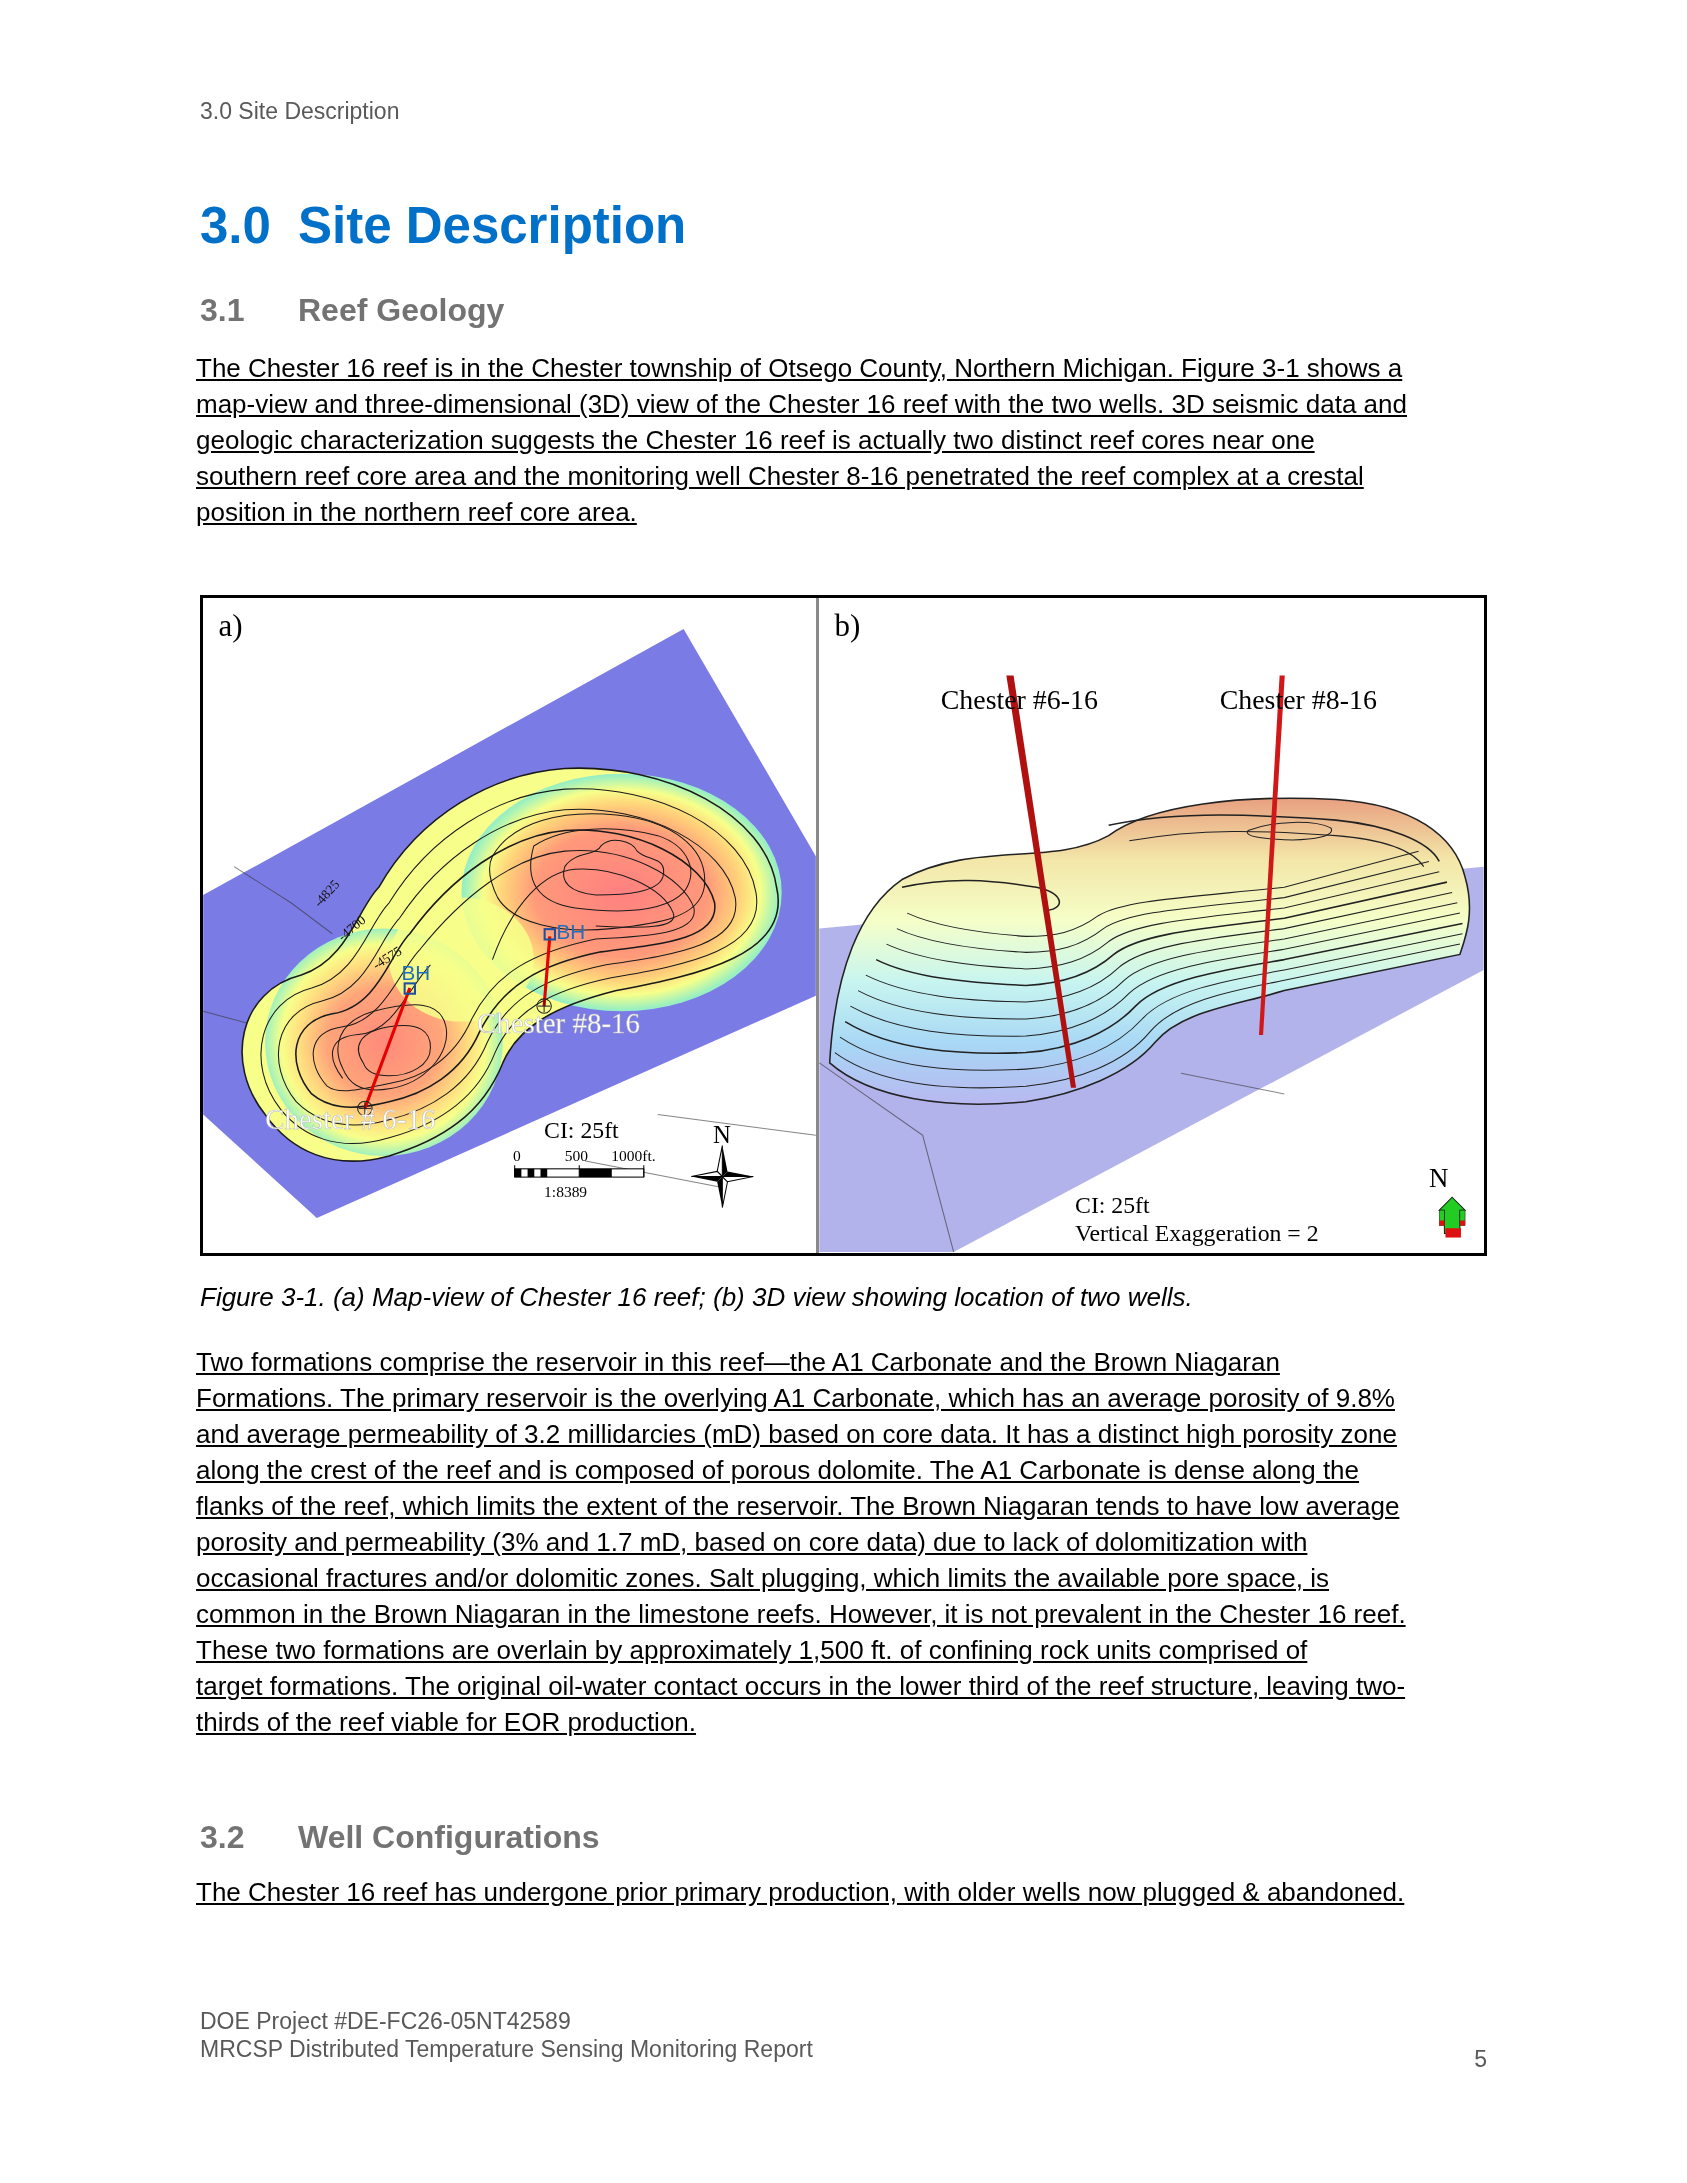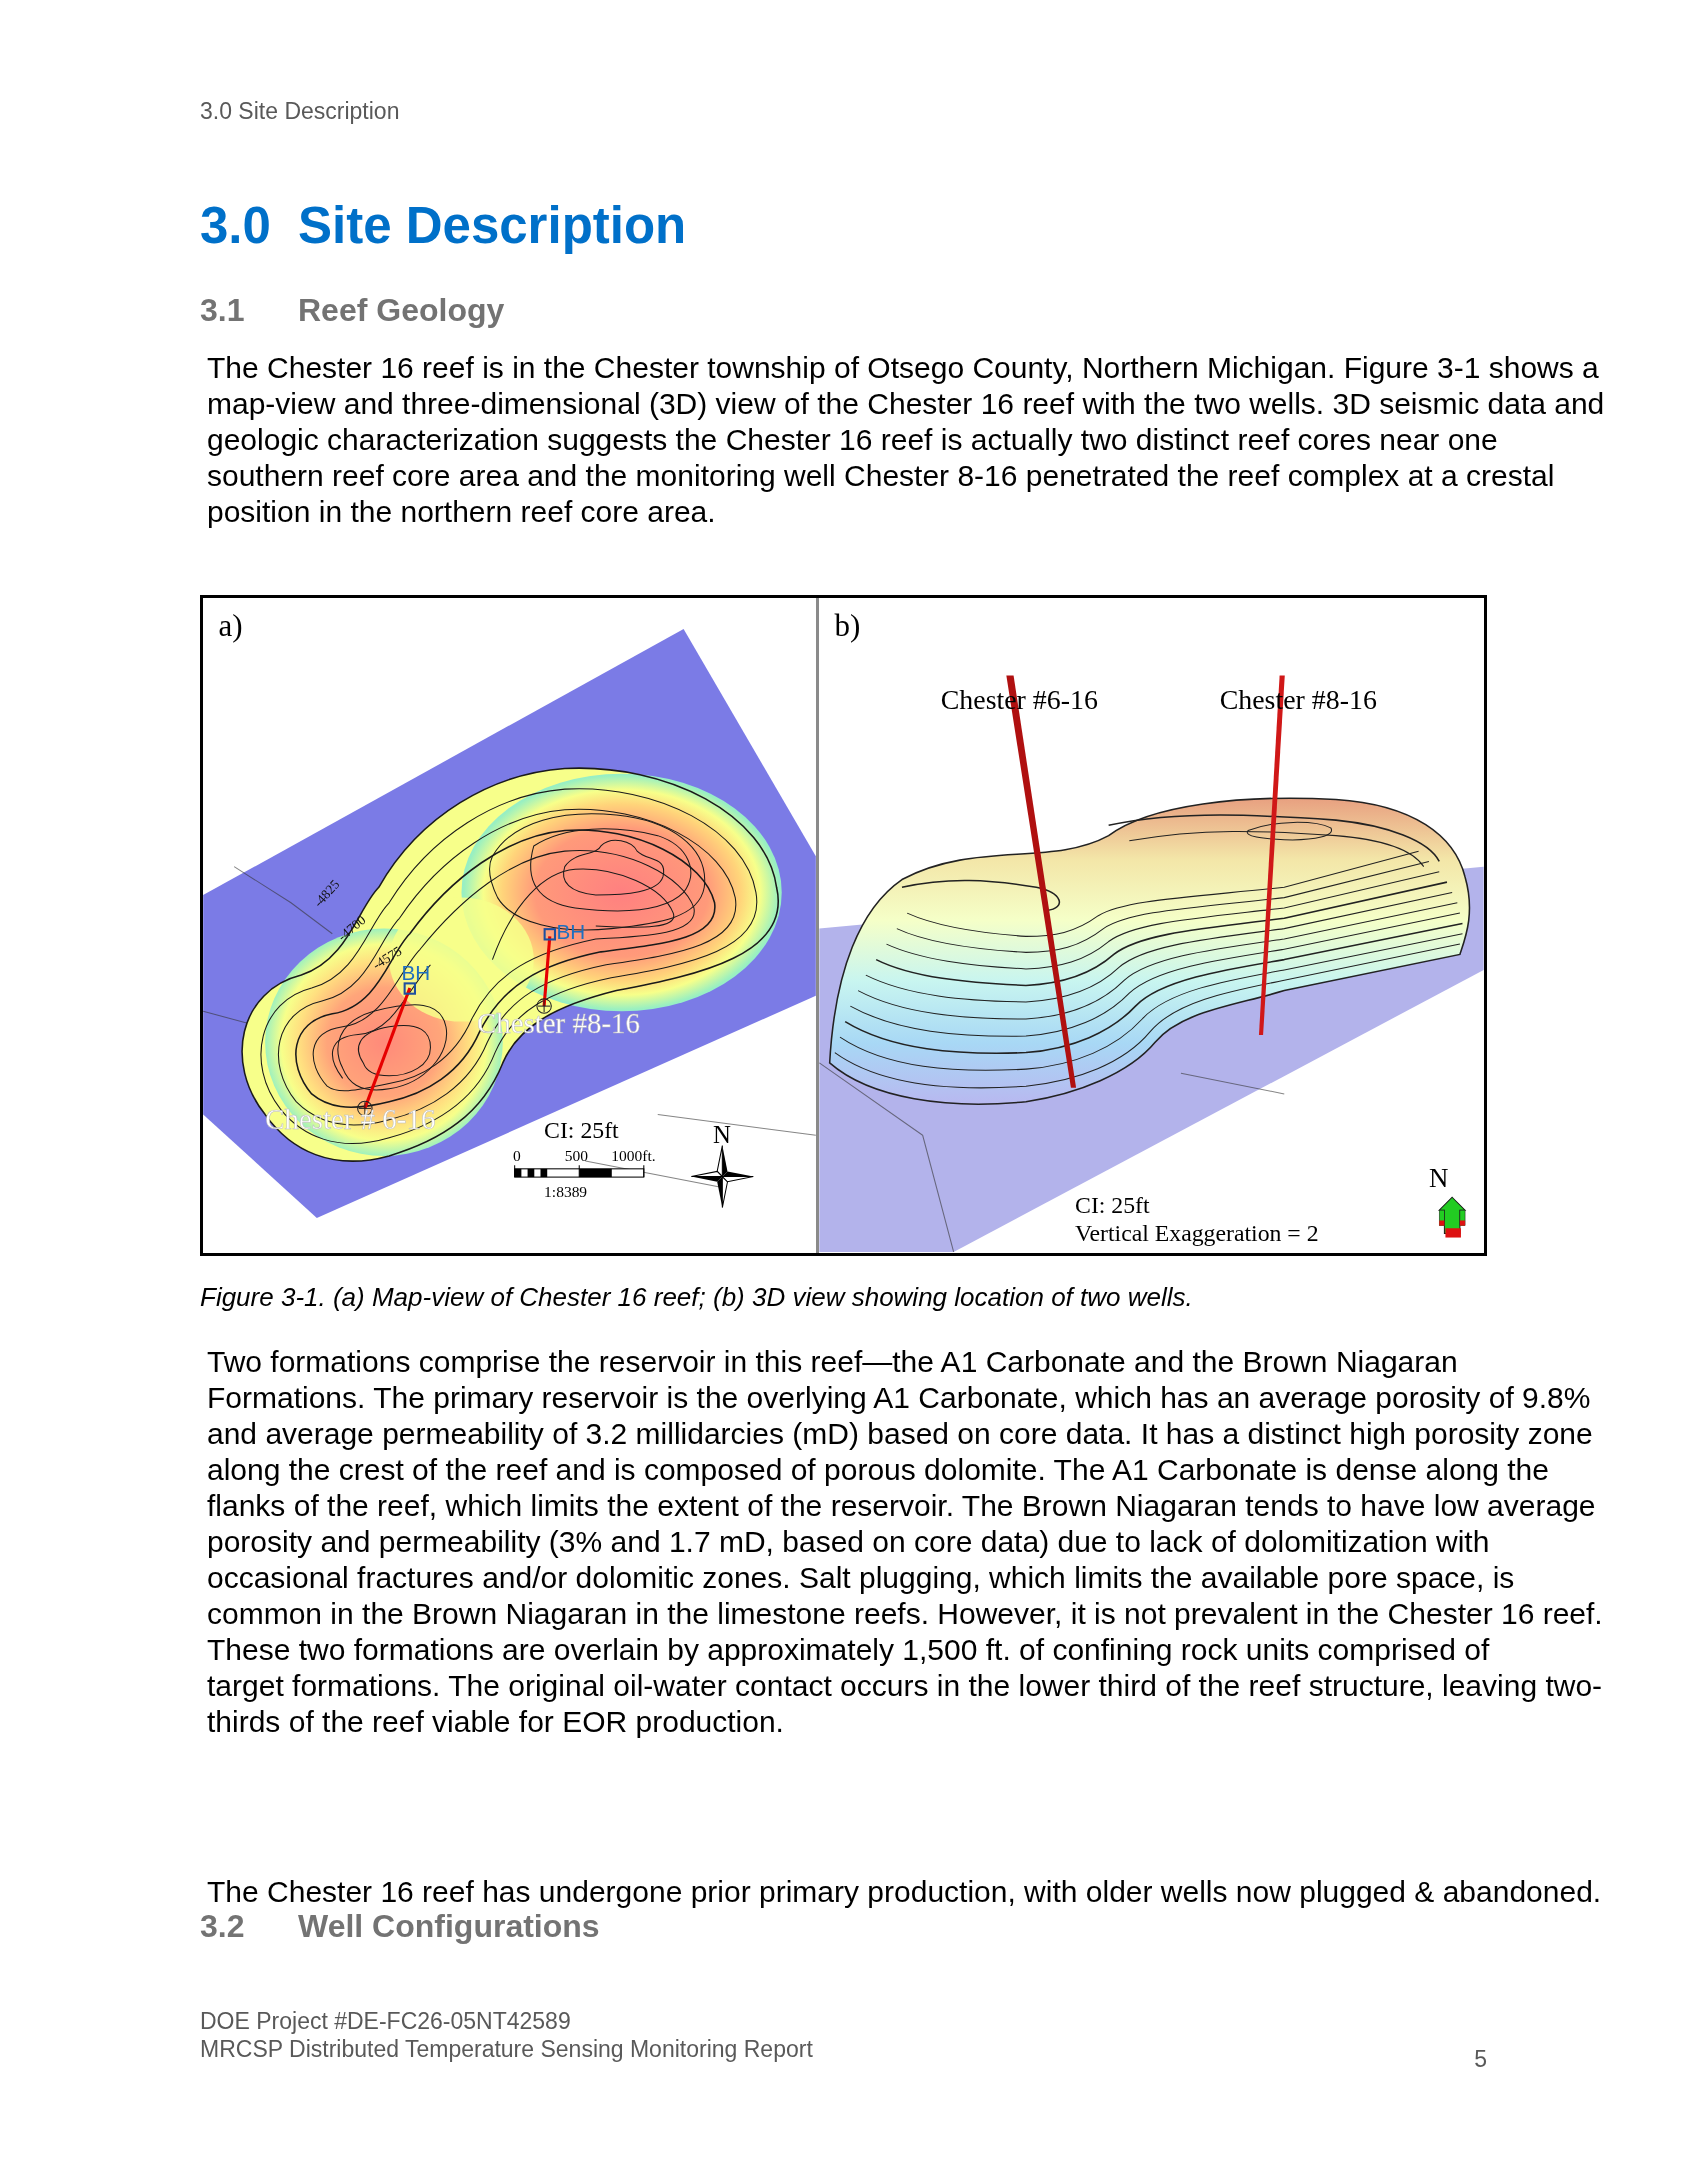--- a/index.html
+++ b/index.html
@@ -3,21 +3,21 @@
 <meta charset="utf-8">
 <style>
   html, body { margin: 0; padding: 0; background: #ffffff; }
   body { width: 1687px; height: 2183px; position: relative; overflow: hidden;
          font-family: "Liberation Sans", sans-serif; color: #000; }
   .running-header { position: absolute; left: 200px; top: 98px; font-size: 23px; color: #595959; }
   .h1 { position: absolute; left: 200px; top: 196px; font-size: 51px; font-weight: bold; color: #0070C9; white-space: nowrap; }
   .h1 .num { display: inline-block; width: 98px; }
   .h2 { position: absolute; left: 200px; font-size: 32px; font-weight: bold; color: #737373; white-space: nowrap; }
   .h2 .num { display: inline-block; width: 98px; }
-  .para { position: absolute; left: 207px; width: 1292px; font-size: 30px; line-height: 36px; }
+  .para { position: absolute; left: 196px; width: 1292px; font-size: 26px; line-height: 36px; text-decoration: underline; }
   .para .line { display: block; white-space: nowrap; }
   .caption { position: absolute; left: 200px; top: 1282px; font-size: 26px; font-style: italic; white-space: nowrap; }
   .figure { position: absolute; left: 200px; top: 595px; width: 1287px; height: 661px;
             border: 3.1px solid #000; box-sizing: border-box; background: #fff; overflow: hidden; }
   .figure .divider { position: absolute; left: 613px; top: 0; width: 3.1px; height: 100%; background: #8a8a8a; }
   .panel { position: absolute; top: 0; height: 100%; }
   .panel-a { left: 0; width: 613px; }
   .panel-b { left: 616px; width: 665px; }
   .panel svg { position: absolute; left: 0; top: 0; }
   .panel-label { position: absolute; top: 10.3px; left: 15.5px; font-family: "Liberation Serif", serif; font-size: 31px; }
@@ -224,21 +224,21 @@
   <span class="line">along the crest of the reef and is composed of porous dolomite. The A1 Carbonate is dense along the</span>
   <span class="line">flanks of the reef, which limits the extent of the reservoir. The Brown Niagaran tends to have low average</span>
   <span class="line">porosity and permeability (3% and 1.7 mD, based on core data) due to lack of dolomitization with</span>
   <span class="line">occasional fractures and/or dolomitic zones. Salt plugging, which limits the available pore space, is</span>
   <span class="line">common in the Brown Niagaran in the limestone reefs. However, it is not prevalent in the Chester 16 reef.</span>
   <span class="line">These two formations are overlain by approximately 1,500 ft. of confining rock units comprised of</span>
   <span class="line">target formations. The original oil-water contact occurs in the lower third of the reef structure, leaving two-</span>
   <span class="line">thirds of the reef viable for EOR production.</span>
 </div>
 
-<div class="h2" style="top:1908px;">
+<div class="h2" style="top:1819px;">
   <span class="num">3.2</span><span>Well Configurations</span>
 </div>
 
 <div class="para" style="top:1874px;">
   <span class="line">The Chester 16 reef has undergone prior primary production, with older wells now plugged &amp; abandoned.</span>
 </div>
 
 <div class="footer" style="top:2008px;">DOE Project #DE-FC26-05NT42589</div>
 <div class="footer" style="top:2036px;">MRCSP Distributed Temperature Sensing Monitoring Report</div>
 <div class="page-num">5</div>

